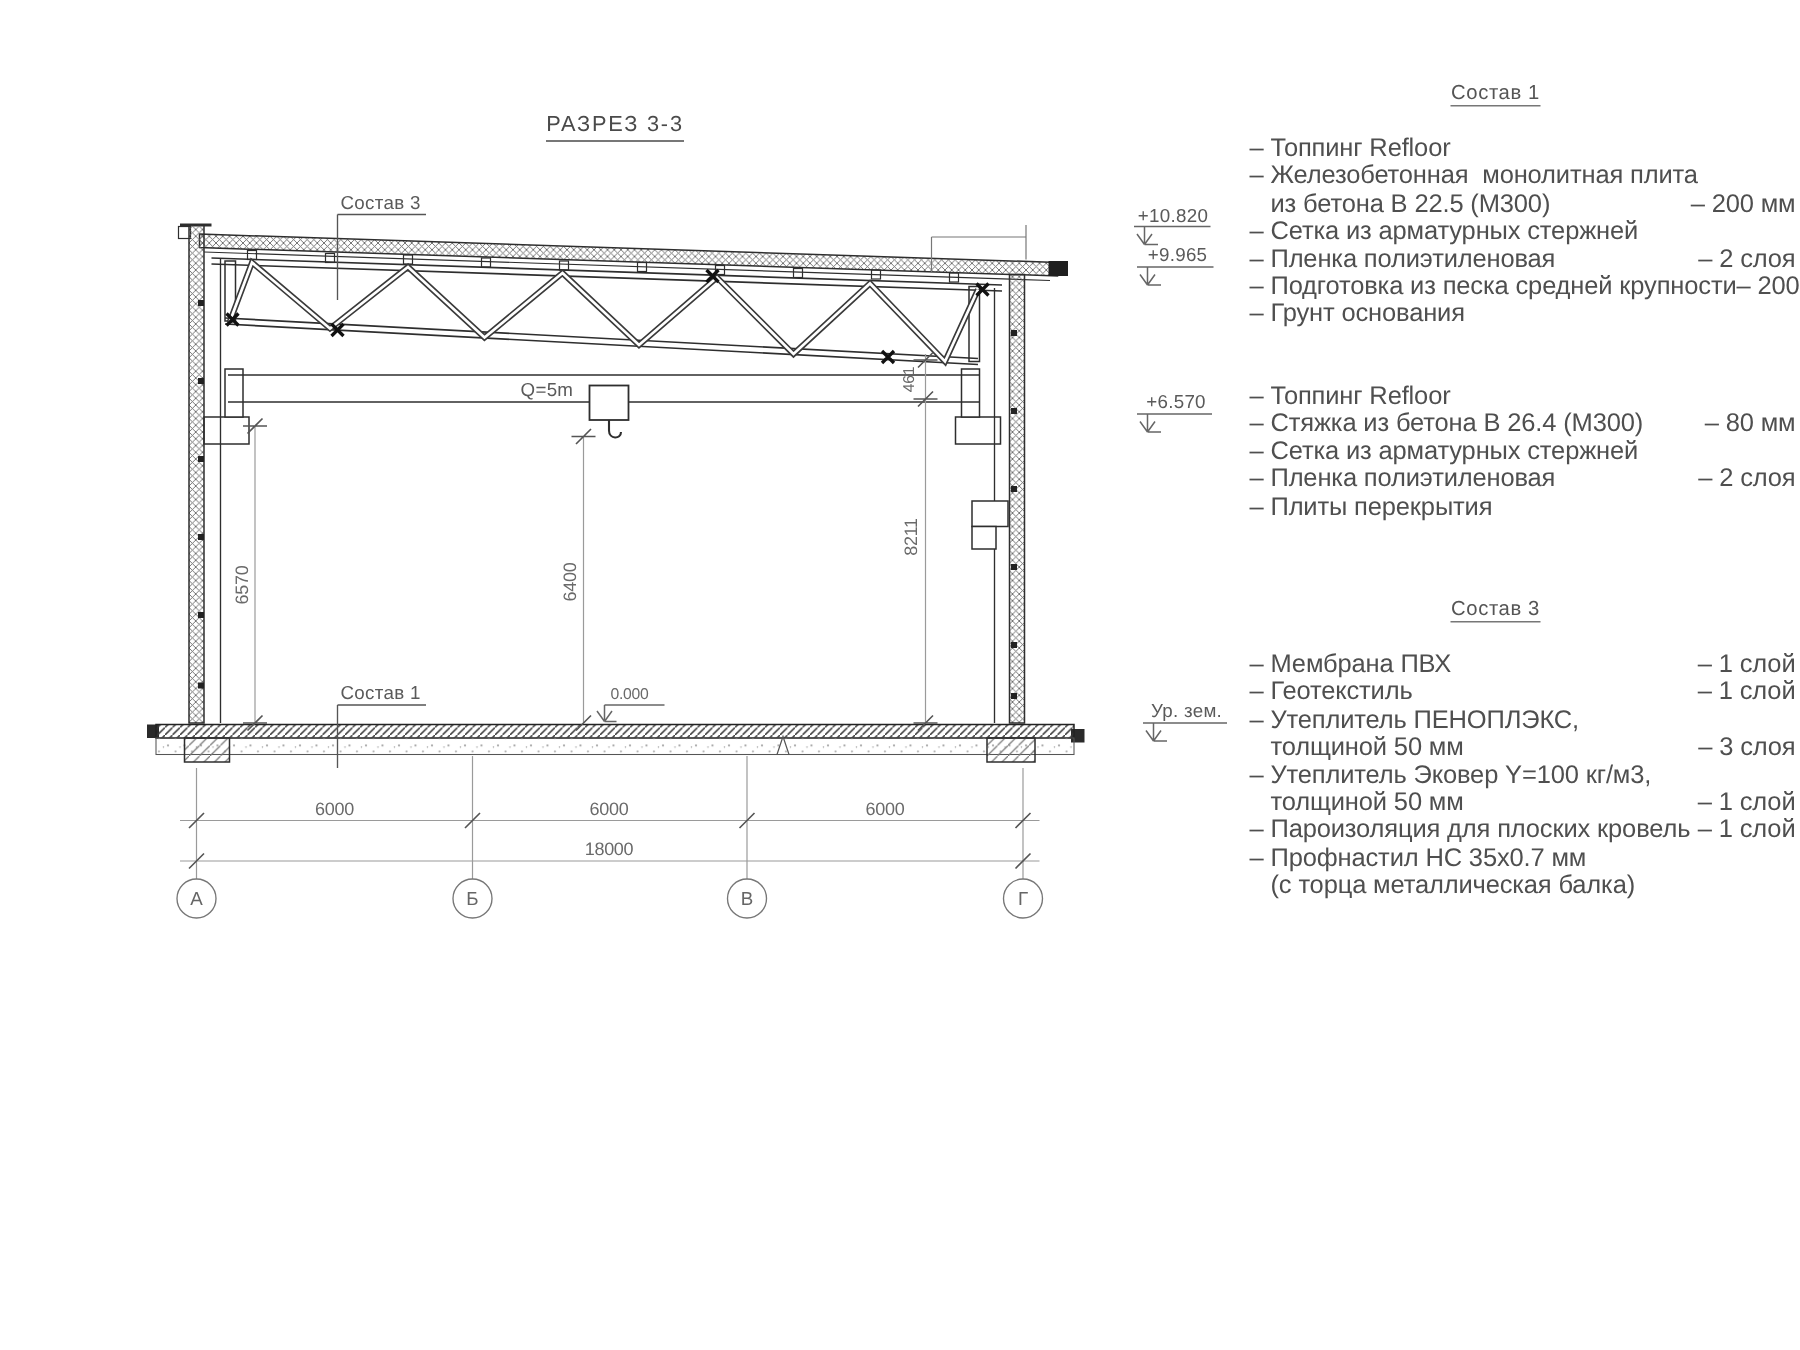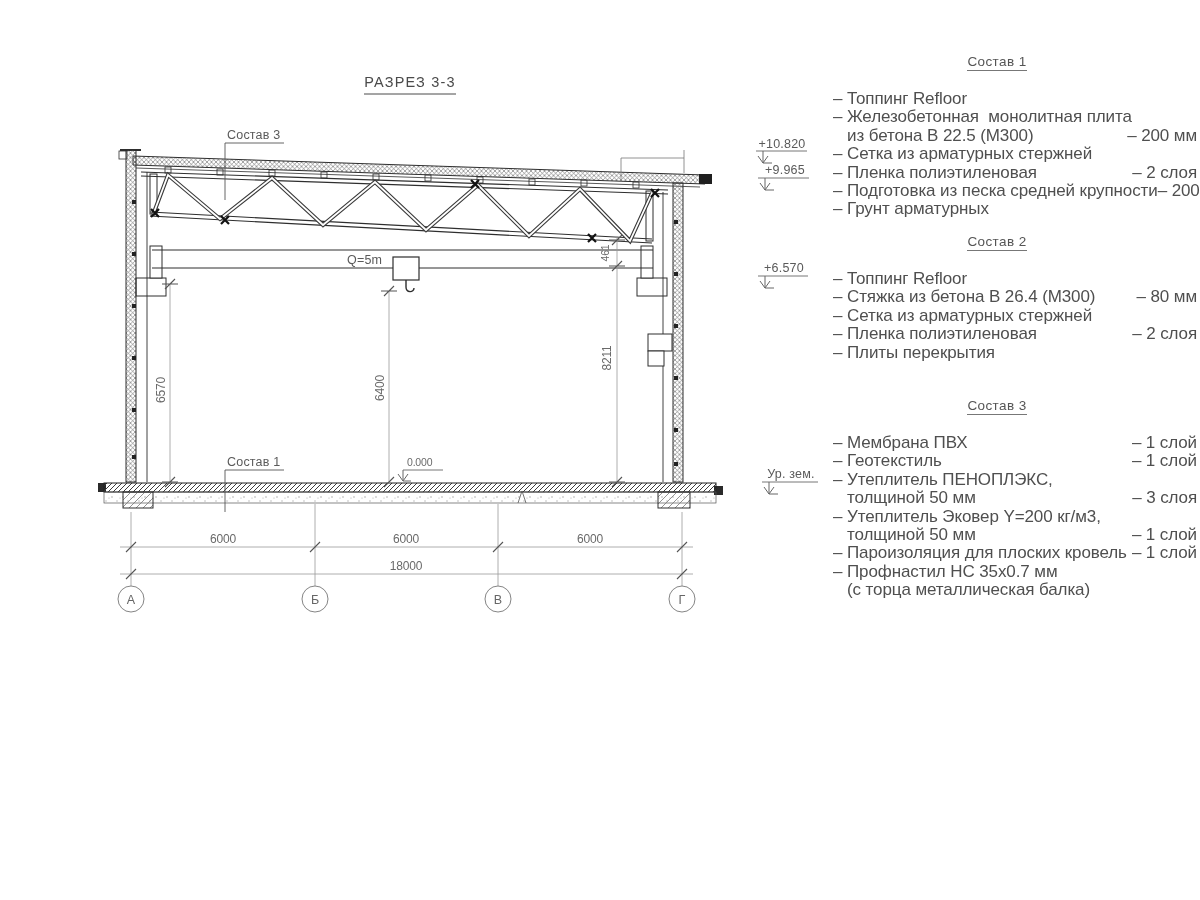--- a/index.html
+++ b/index.html
@@ -250,27 +250,26 @@
         </div>
         <div class="row">
           <span class="t">– Пленка полиэтиленовая</span>
           <span class="v">– 2 слоя</span>
         </div>
         <div class="row">
           <span class="t">– Подготовка из песка средней крупности</span>
           <span class="v">– 200 мм</span>
         </div>
         <div class="row">
-          <span class="t">– Грунт арматурных</span>
+          <span class="t">– Грунт основания</span>
         </div>
       </div>
   </section>
 
   <section class="spec" style="top:234px;">
-    <h2><span>Состав 2</span></h2>
     <div class="items">
         <div class="row">
           <span class="t">– Топпинг Refloor</span>
         </div>
         <div class="row">
           <span class="t">– Стяжка из бетона В 26.4 (М300)</span>
           <span class="v">– 80 мм</span>
         </div>
         <div class="row">
           <span class="t">– Сетка из арматурных стержней</span>
@@ -297,21 +296,21 @@
           <span class="v">– 1 слой</span>
         </div>
         <div class="row">
           <span class="t">– Утеплитель ПЕНОПЛЭКС,</span>
         </div>
         <div class="row indent">
           <span class="t">толщиной 50 мм</span>
           <span class="v">– 3 слоя</span>
         </div>
         <div class="row">
-          <span class="t">– Утеплитель Эковер Y=200 кг/м3,</span>
+          <span class="t">– Утеплитель Эковер Y=100 кг/м3,</span>
         </div>
         <div class="row indent">
           <span class="t">толщиной 50 мм</span>
           <span class="v">– 1 слой</span>
         </div>
         <div class="row">
           <span class="t">– Пароизоляция для плоских кровель</span>
           <span class="v">– 1 слой</span>
         </div>
         <div class="row">

